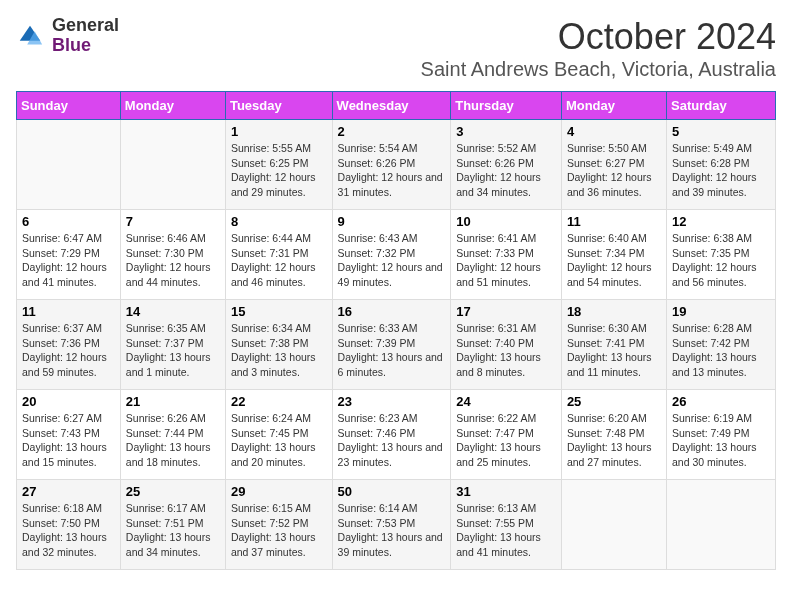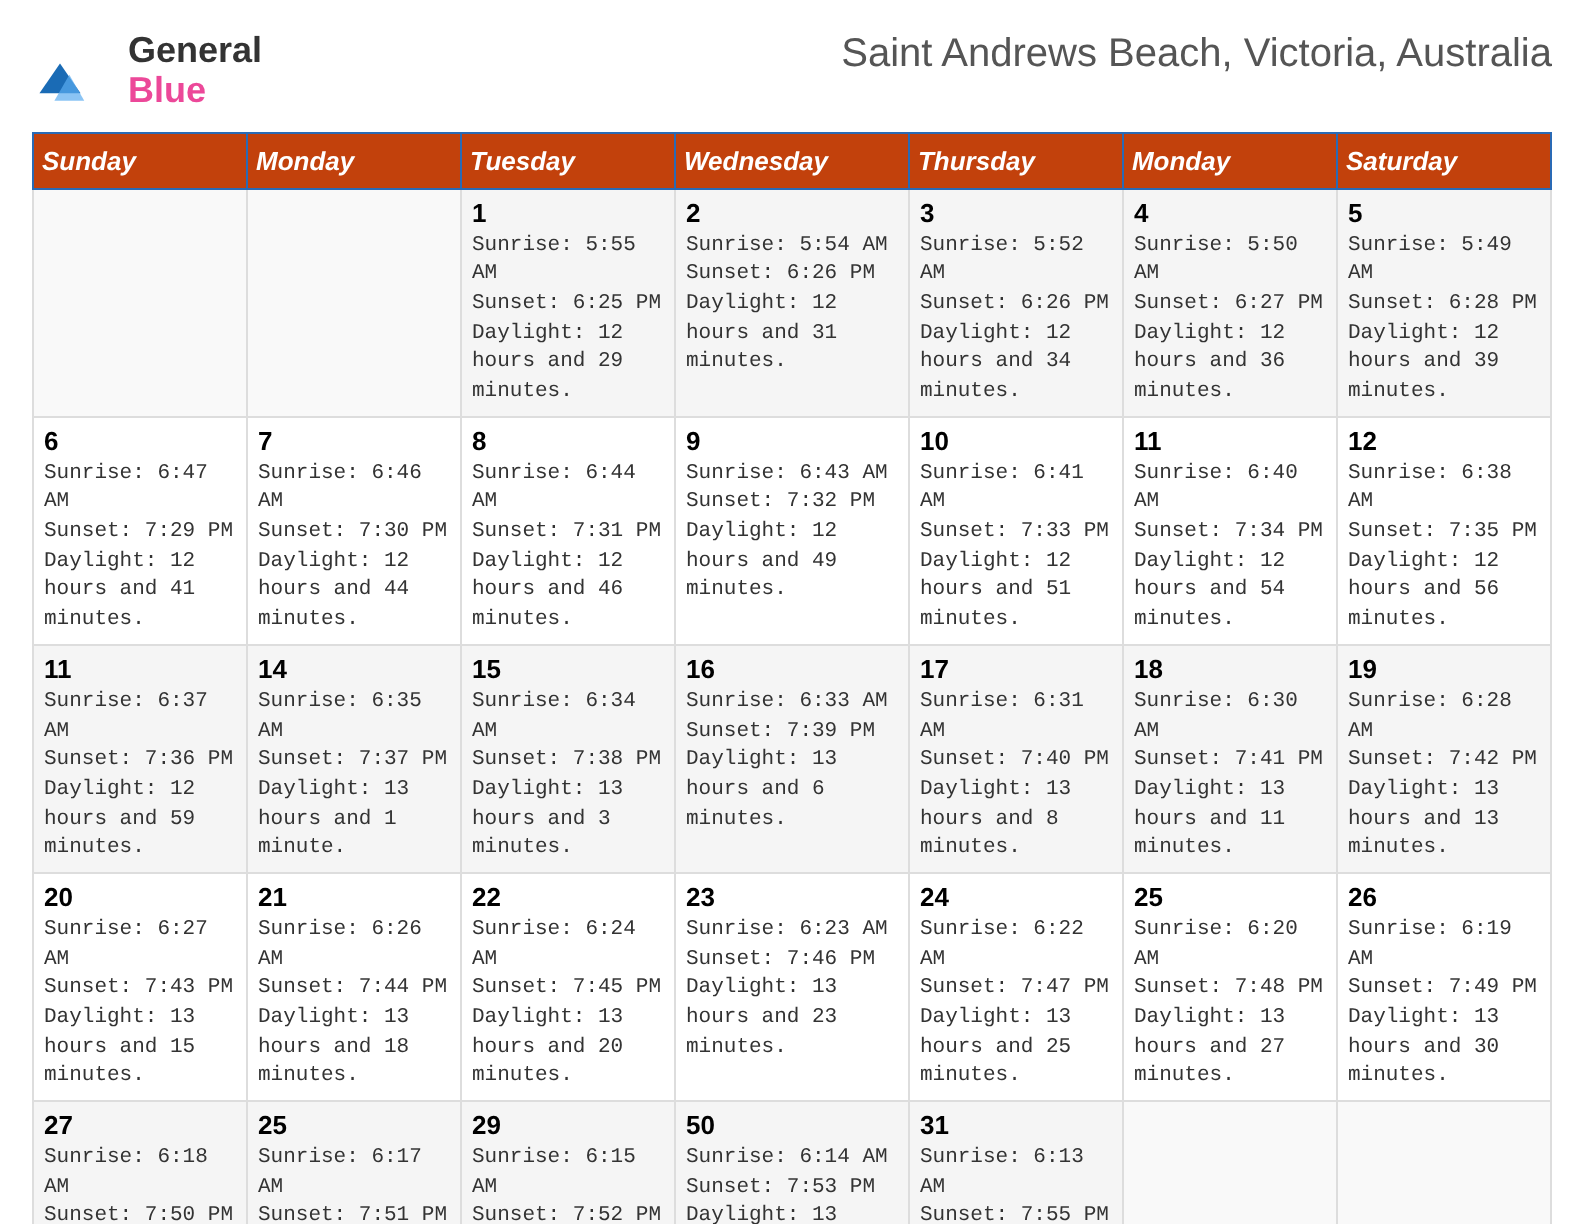--- a/index.html
+++ b/index.html
@@ -11,37 +11,37 @@
       padding: 16px;
     }
     .header {
       display: flex;
       justify-content: space-between;
       align-items: flex-start;
       margin-bottom: 10px;
     }
     .logo {
       display: flex;
-      align-items: flex-end;
-      gap: 20px;
+      align-items: center;
+      gap: 8px;
     }
     .logo-text {
       display: flex;
       flex-direction: column;
       line-height: 1.1;
     }
     .logo-general {
       font-size: 18px;
       font-weight: bold;
       color: #333;
     }
     .logo-blue {
       font-size: 18px;
       font-weight: bold;
-      color: #ec4899;
+      color: #701a75;
     }
     .logo-icon {
       width: 28px;
       height: 28px;
     }
     .title-block {
       text-align: right;
     }
     .month-title {
       font-size: 36px;
@@ -51,23 +51,22 @@
     .subtitle {
       font-size: 20px;
       color: #555;
     }
     table {
       width: 100%;
       border-collapse: collapse;
       font-size: 11px;
     }
     thead tr {
-      background-color: #c2410c;
+      background-color: #d946ef;
       color: #fff;
-      font-style: italic;
     }
     thead th {
       padding: 6px 4px;
       text-align: left;
       font-size: 13px;
       font-weight: bold;
       border: 1px solid #2a6ab5;
     }
     tbody tr {
       vertical-align: top;
@@ -88,41 +87,41 @@
     .day-num {
       font-weight: bold;
       font-size: 13px;
       display: block;
       margin-bottom: 2px;
     }
     .day-info {
       color: #333;
       line-height: 1.4;
       font-size: 10.5px;
-      font-family: Liberation Mono, monospace;
     }
     .empty-cell {
       background: #f9f9f9;
     }
   </style>
 </head>
 <body>
 
 <div class="header">
   <div class="logo">
     <svg class="logo-icon" viewBox="0 0 30 30">
       <polygon points="15,4 26,20 4,20" fill="#1a6bb5"></polygon>
       <polygon points="20,10 28,24 12,24" fill="#5aabf0" opacity="0.7"></polygon>
     </svg>
     <div class="logo-text">
       <span class="logo-general">General</span>
       <span class="logo-blue">Blue</span>
     </div>
   </div>
   <div class="title-block">
+    <div class="month-title">October 2024</div>
     <div class="subtitle">Saint Andrews Beach, Victoria, Australia</div>
   </div>
 </div>
 
 <table>
   <thead>
     <tr>
     <th>Sunday</th>
         <th>Monday</th>
         <th>Tuesday</th>

